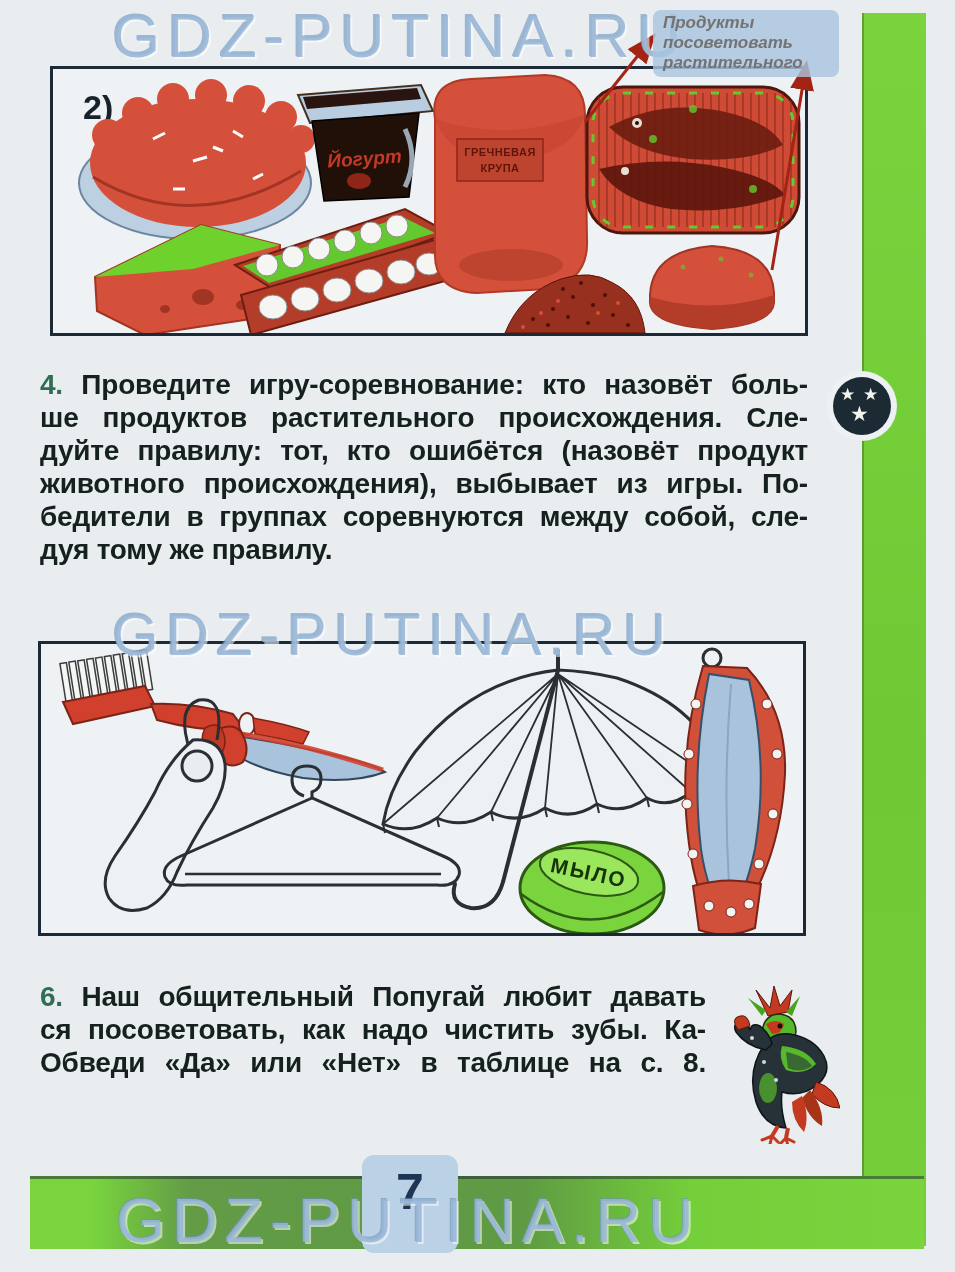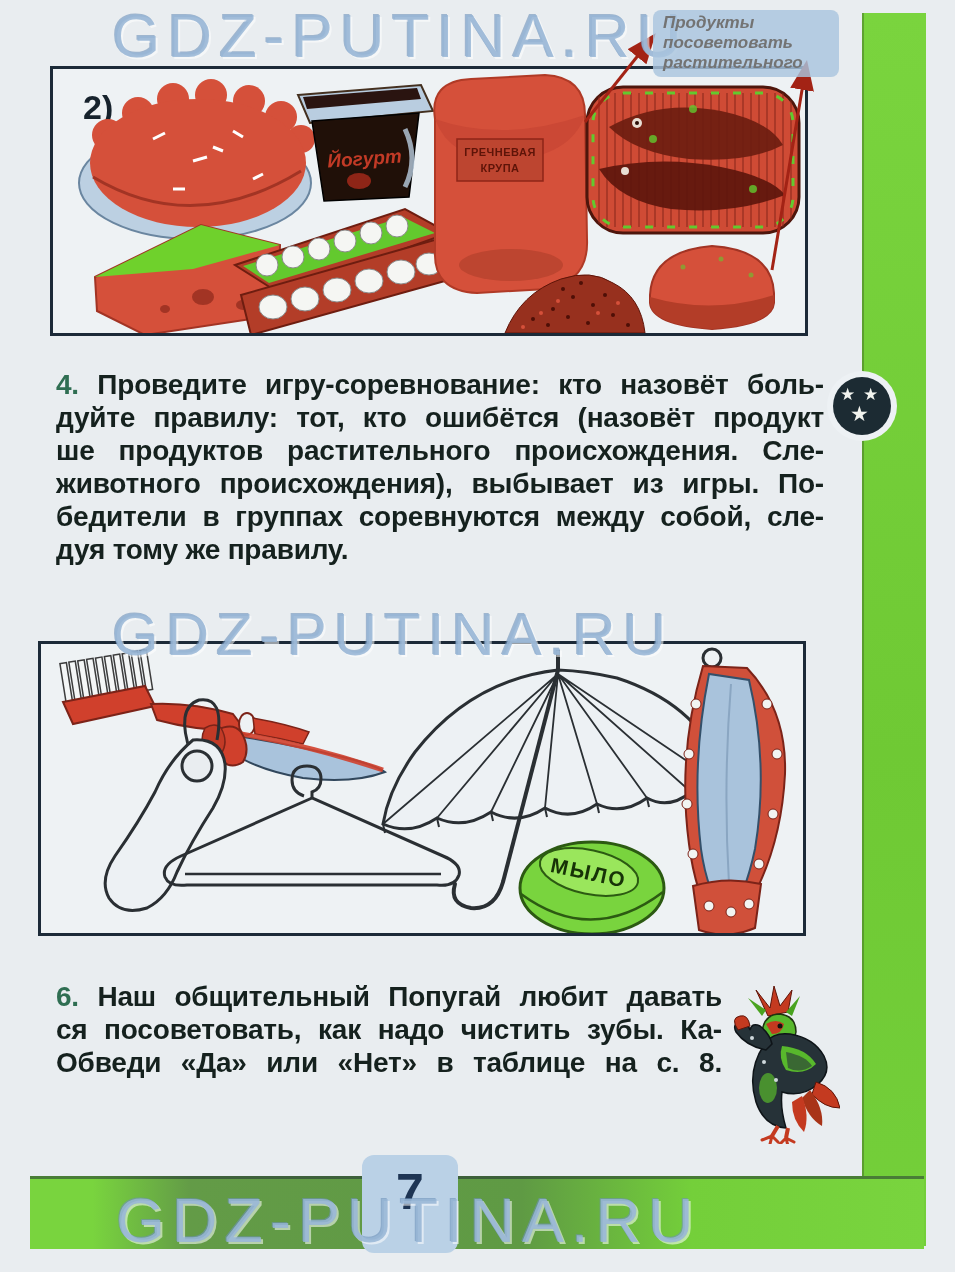--- a/index.html
+++ b/index.html
@@ -24,21 +24,21 @@
   .fb-food{left:50px;top:66px;width:752px;height:264px;}
   .fb-hyg{left:38px;top:641px;width:762px;height:289px;}
   .figure-box svg{display:block;}
   
   .label-plate{position:absolute;left:653px;top:10px;width:176px;height:64px;z-index:6;
                background:rgba(170,196,222,.82);border-radius:8px;padding:3px 0 0 10px;
                font-style:italic;font-weight:bold;font-size:17px;line-height:20px;color:#737373;}
   .arrows{position:absolute;left:0;top:0;z-index:4;pointer-events:none;}
   
   .task{position:absolute;z-index:4;color:#15211e;font-weight:bold;font-size:28px;
-        letter-spacing:-.2px;line-height:33px;margin-left:16px;}
+        letter-spacing:-.2px;line-height:33px;}
   .t4{left:40px;top:368px;width:768px;}
   .t5{left:40px;top:590px;width:768px;}
   .t6{left:40px;top:980px;width:666px;}
   .jline{text-align:justify;text-align-last:justify;}
   .jlast{text-align:left;}
   .tnum{color:#2f6e52;}
   
   .star-badge{position:absolute;left:833px;top:377px;width:58px;height:58px;border-radius:50%;
               background:#1c2b33;box-shadow:0 0 0 6px #edf1f4;z-index:3;}
   .star-badge span{position:absolute;color:#f2f4ef;line-height:1;}
@@ -198,22 +198,22 @@
         <path d="M597,228 Q659,246 721,226 L721,234 Q719,256 659,260 Q599,256 597,234 Z" fill="#b33d28"></path>
         <circle cx="630" cy="198" r="2.5" fill="#63c92e" opacity=".6"></circle>
         <circle cx="668" cy="190" r="2.5" fill="#63c92e" opacity=".6"></circle>
         <circle cx="698" cy="206" r="2.5" fill="#63c92e" opacity=".6"></circle>
       </g>
     </svg>
   </div>
 
   <div class="task t4">
     <div class="jline"><span class="tnum">4.</span> <span>Проведите игру-соревнование: кто назовёт боль-</span></div>
+    <div class="jline">ше продуктов растительного происхождения. Сле-</div>
     <div class="jline">дуйте правилу: тот, кто ошибётся (назовёт продукт</div>
-    <div class="jline">ше продуктов растительного происхождения. Сле-</div>
     <div class="jline">животного происхождения), выбывает из игры. По-</div>
     <div class="jline">бедители в группах соревнуются между собой, сле-</div>
     <div class="jlast">дуя тому же правилу.</div>
   </div>
 
 
   <div class="figure-box fb-hyg">
     <svg width="762" height="289" viewBox="0 0 762 289">
 
       <g>

